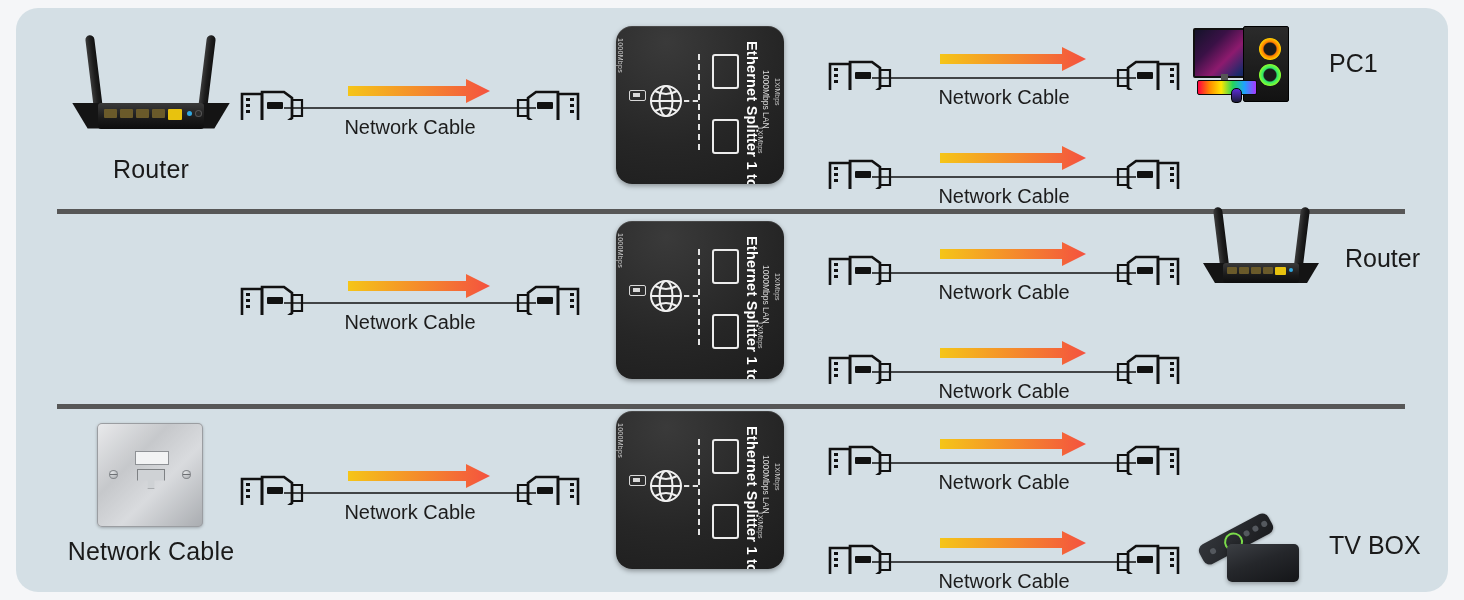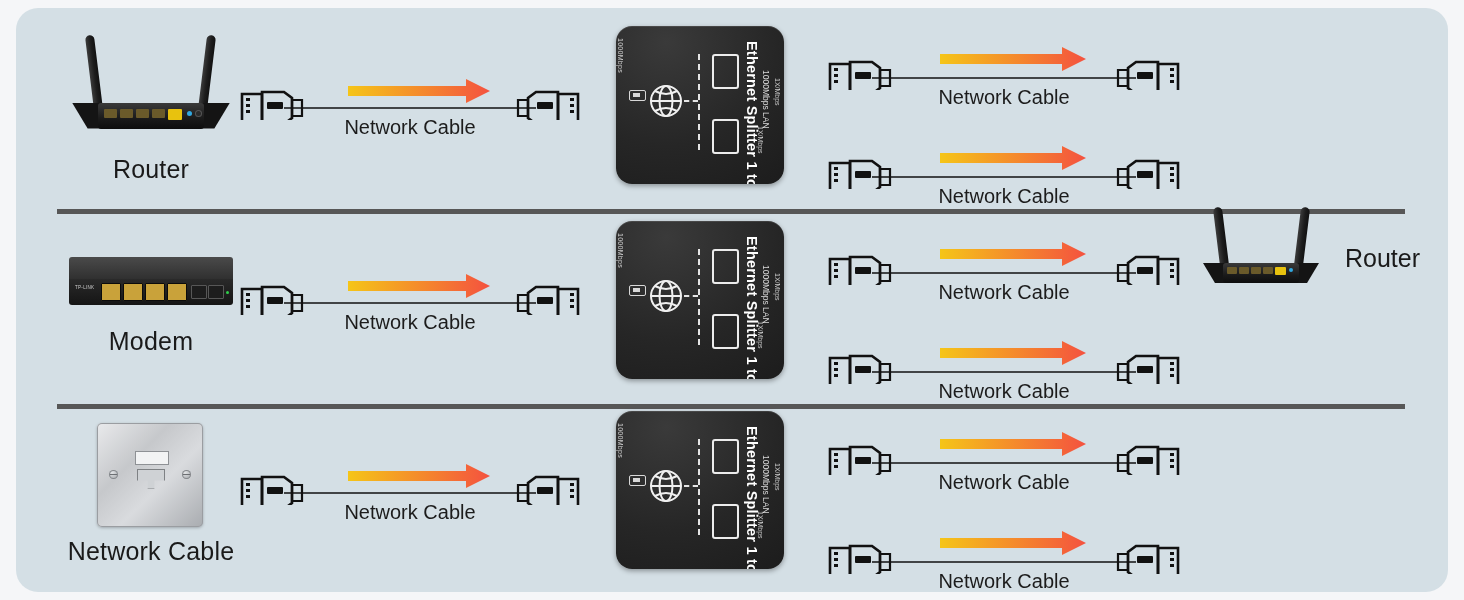--- a/index.html
+++ b/index.html
@@ -579,44 +579,42 @@
           <g fill="#111">
             <rect x="346" y="34" width="4" height="3"></rect>
               <rect x="346" y="40" width="4" height="3"></rect>
               <rect x="346" y="46" width="4" height="3"></rect>
             <rect x="313" y="38" width="16" height="7" rx="1"></rect>
           </g>
         </svg>
         <div class="cable-label">Network Cable</div>
       </div>
 
-
-    </div>
-
-    <div class="divider div-1"></div>
-
-    <div class="row row-2">
-
-      <div class="src-cell">
-        <div class="dst-art" style="width:180px;height:72px;flex:none;">
+      <div class="dst-cell" style="top:8px;">
+        <div class="dst-art">
           <div class="art">
-            <div class="mo-top" style="left:8px;top:8px;width:164px;height:22px;"></div>
-            <div class="mo-face" style="left:8px;top:30px;width:164px;height:26px;"></div>
-            <div class="mo-brand" style="left:14px;top:36px;">TP-LINK</div>
-            <div class="mo-jack" style="left:40px;top:34px;width:18px;height:16px;"></div>
-            <div class="mo-jack" style="left:62px;top:34px;width:18px;height:16px;"></div>
-            <div class="mo-jack" style="left:84px;top:34px;width:18px;height:16px;"></div>
-            <div class="mo-jack" style="left:106px;top:34px;width:18px;height:16px;"></div>
-            <div class="mo-sfp" style="left:130px;top:36px;width:14px;height:12px;"></div>
-            <div class="mo-sfp" style="left:147px;top:36px;width:14px;height:12px;"></div>
-            <div class="mo-green" style="left:165px;top:42px;"></div>
+            <div class="pc-mon" style="left:2px;top:8px;width:64px;height:46px;"></div>
+            <div class="pc-stand" style="left:30px;top:54px;width:7px;height:14px;"></div>
+            <div class="pc-base" style="left:19px;top:68px;width:30px;height:4px;"></div>
+            <div class="pc-tower" style="left:52px;top:6px;width:44px;height:74px;"></div>
+            <div class="pc-fan a" style="left:68px;top:18px;width:22px;height:22px;"></div>
+            <div class="pc-fan b" style="left:68px;top:44px;width:22px;height:22px;"></div>
+            <div class="pc-kb" style="left:6px;top:60px;width:58px;height:13px;"></div>
+            <div class="pc-mouse" style="left:40px;top:68px;"></div>
           </div>
         </div>
-        <div class="src-label">Modem</div>
-      </div>
+        <div class="dst-label">PC1</div>
+      </div>
+
+    </div>
+
+    <div class="divider div-1"></div>
+
+    <div class="row row-2">
+
 
       <div class="cable cable-in" style="top:52px;">
         <svg width="348" height="56" viewBox="0 0 348 56">
           <defs>
             <linearGradient id="ag4" x1="0" y1="0" x2="1" y2="0">
               <stop offset="0%" stop-color="#f5c518"></stop>
                 <stop offset="100%" stop-color="#f4523f"></stop>
             </linearGradient>
           </defs>
           <path d="M112 22 h118 v-7 l24 12 -24 12 v-7 h-118 z" fill="url(#ag4)"></path>
@@ -907,16 +905,31 @@
             <rect x="346" y="34" width="4" height="3"></rect>
               <rect x="346" y="40" width="4" height="3"></rect>
               <rect x="346" y="46" width="4" height="3"></rect>
             <rect x="313" y="38" width="16" height="7" rx="1"></rect>
           </g>
         </svg>
         <div class="cable-label">Network Cable</div>
       </div>
 
 
+      <div class="dst-cell" style="top:105px;">
+        <div class="dst-art">
+          <div class="art">
+            <div class="tb-remote" style="left:6px;top:26px;width:78px;height:22px;">
+              <div class="tb-ring" style="left:26px;top:3px;"></div>
+              <div class="tb-btn" style="left:10px;top:8px;width:6px;height:6px;"></div>
+              <div class="tb-btn" style="left:48px;top:8px;width:6px;height:6px;"></div>
+              <div class="tb-btn" style="left:58px;top:8px;width:6px;height:6px;"></div>
+              <div class="tb-btn" style="left:68px;top:8px;width:6px;height:6px;"></div>
+            </div>
+            <div class="tb-box" style="left:36px;top:42px;width:72px;height:38px;"></div>
+          </div>
+        </div>
+        <div class="dst-label">TV BOX</div>
+      </div>
     </div>
 
   </div>
 </div>
 
 </body></html>

